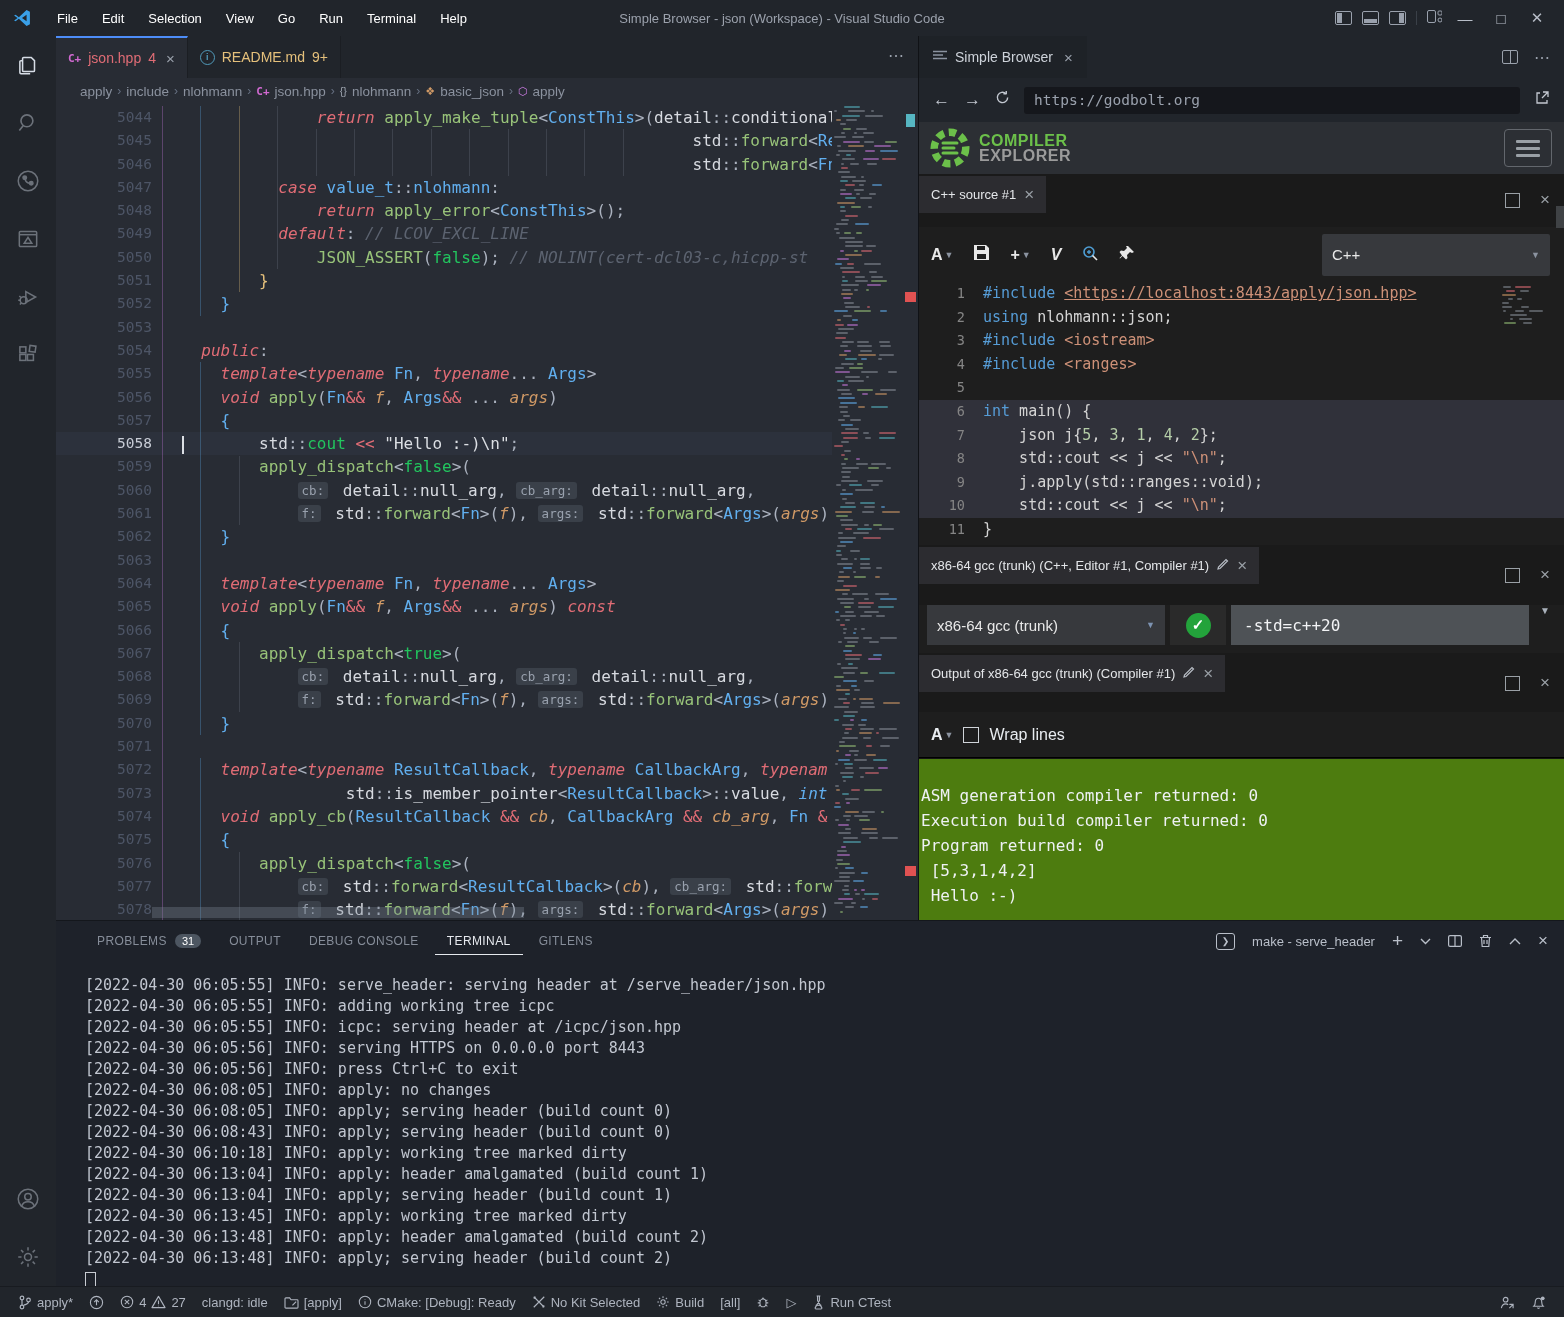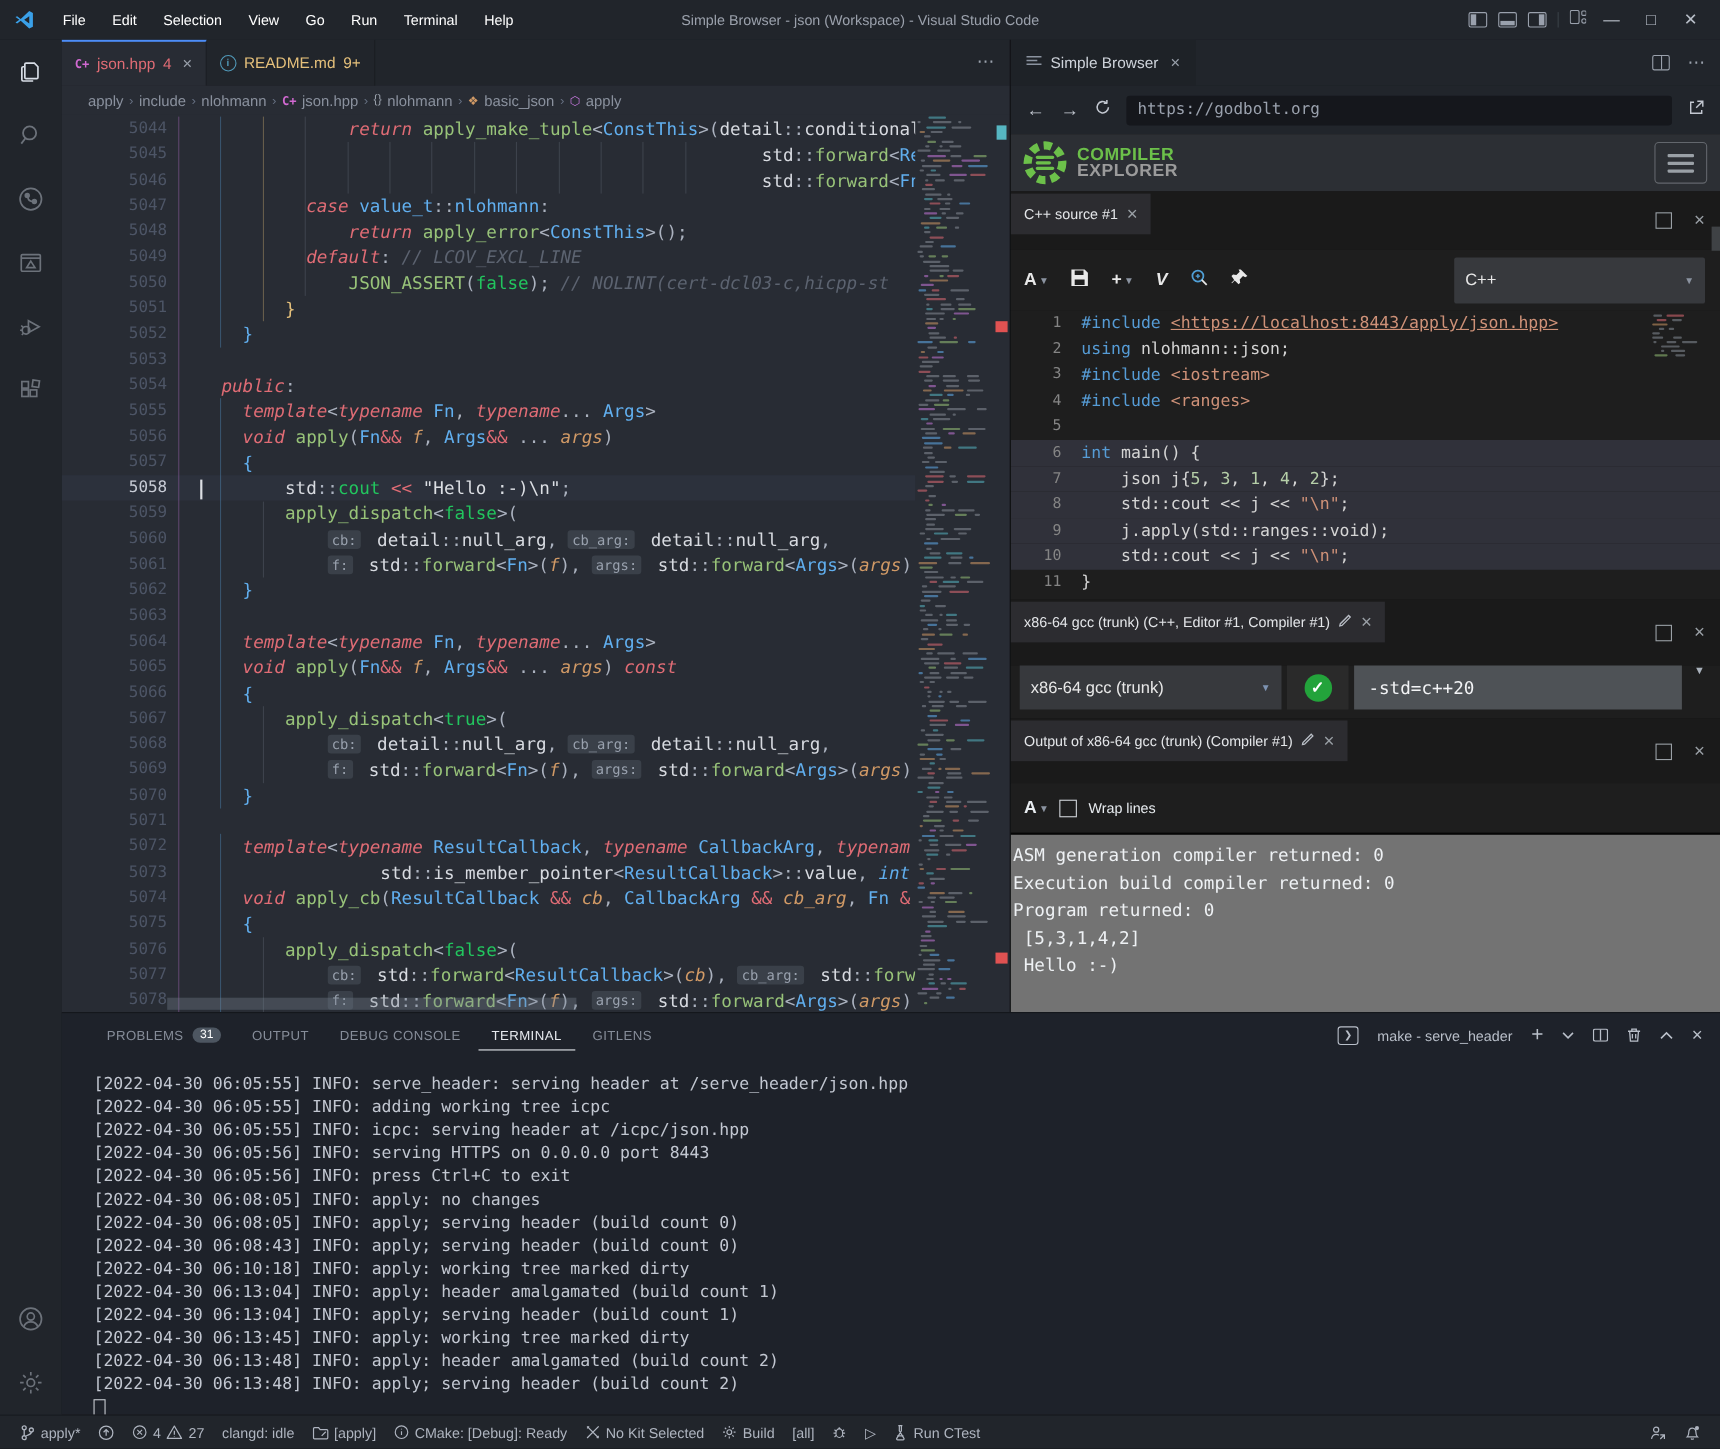--- a/index.html
+++ b/index.html
@@ -120,22 +120,22 @@
   .comp-select .carr{margin-left:auto;color:#7d93b2;}
   .check-cell{width:56px;height:40px;background:#2a2a2a;display:flex;align-items:center;justify-content:center;}
   .check-circ{width:25px;height:25px;border-radius:50%;background:#23a33b;color:#fff;display:flex;align-items:center;
               justify-content:center;font-size:15px;font-weight:bold;}
   .opts{flex:1;height:40px;background:#4e5256;display:flex;align-items:center;padding-left:13px;
         font-size:16px;color:#f2f3f5;}
   .opts-carr{width:22px;text-align:center;color:#aab2bc;font-size:10px;}
   .out-toolbar{position:absolute;left:0;top:590px;width:100%;height:46px;background:#1e1e1e;border-bottom:1px solid #000;
                display:flex;align-items:center;gap:10px;padding-left:12px;box-sizing:border-box;color:#e8ecf0;}
   .chk{width:14px;height:14px;border:1.6px solid #d0d4d9;display:inline-block;}
-  .wrap-lbl{font-size:13px;color:#e8ecf0;}
-  .ce-output{position:absolute;left:0;top:637px;width:100%;height:161px;background:#737373;padding:6px 0 0 2px;box-sizing:border-box;}
+  .wrap-lbl{font-size:16px;color:#e8ecf0;}
+  .ce-output{position:absolute;left:0;top:637px;width:100%;height:161px;background:#4d7c0f;padding:24px 0 0 2px;box-sizing:border-box;}
   .outline{height:25px;line-height:25px;font-family:"DejaVu Sans Mono",monospace;font-size:16px;color:#eef1f4;white-space:pre;}
   .pencil{color:#b9bec6;}
 
   
   .panel{position:absolute;left:56px;top:920px;width:1508px;height:366px;background:#1e222a;border-top:1px solid #14171c;box-sizing:border-box;}
   .panel-head{position:absolute;left:0;top:0;width:100%;height:40px;display:flex;align-items:center;}
   .ptabs{display:flex;gap:4px;margin-left:29px;font-size:12px;letter-spacing:.4px;color:#868d99;}
   .ptab{padding:6px 12px;display:flex;align-items:center;gap:8px;}
   .ptab.active{color:#e6e9ee;border-bottom:1.5px solid #e6e9ee;}
   .pbadge{background:#4d5661;color:#fff;border-radius:9px;font-size:11px;padding:1px 7px;letter-spacing:0;}

